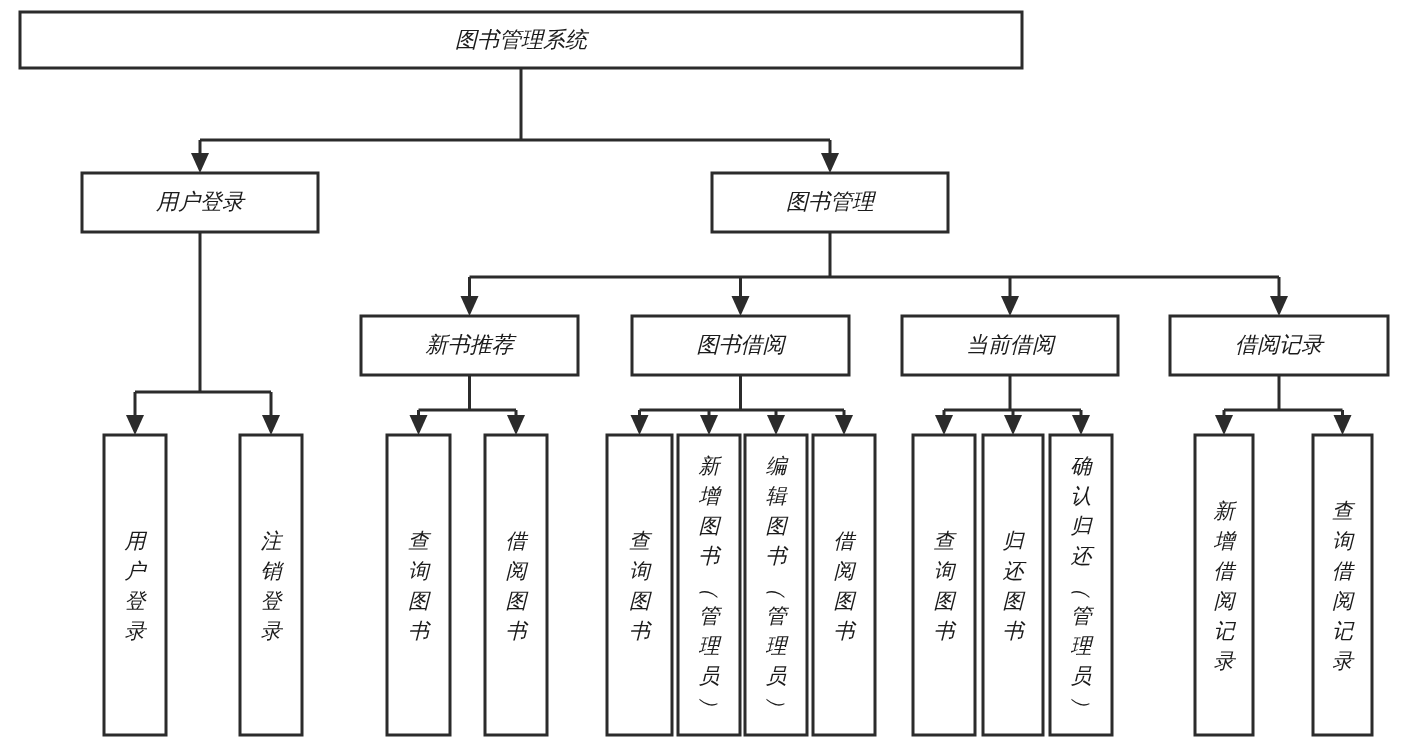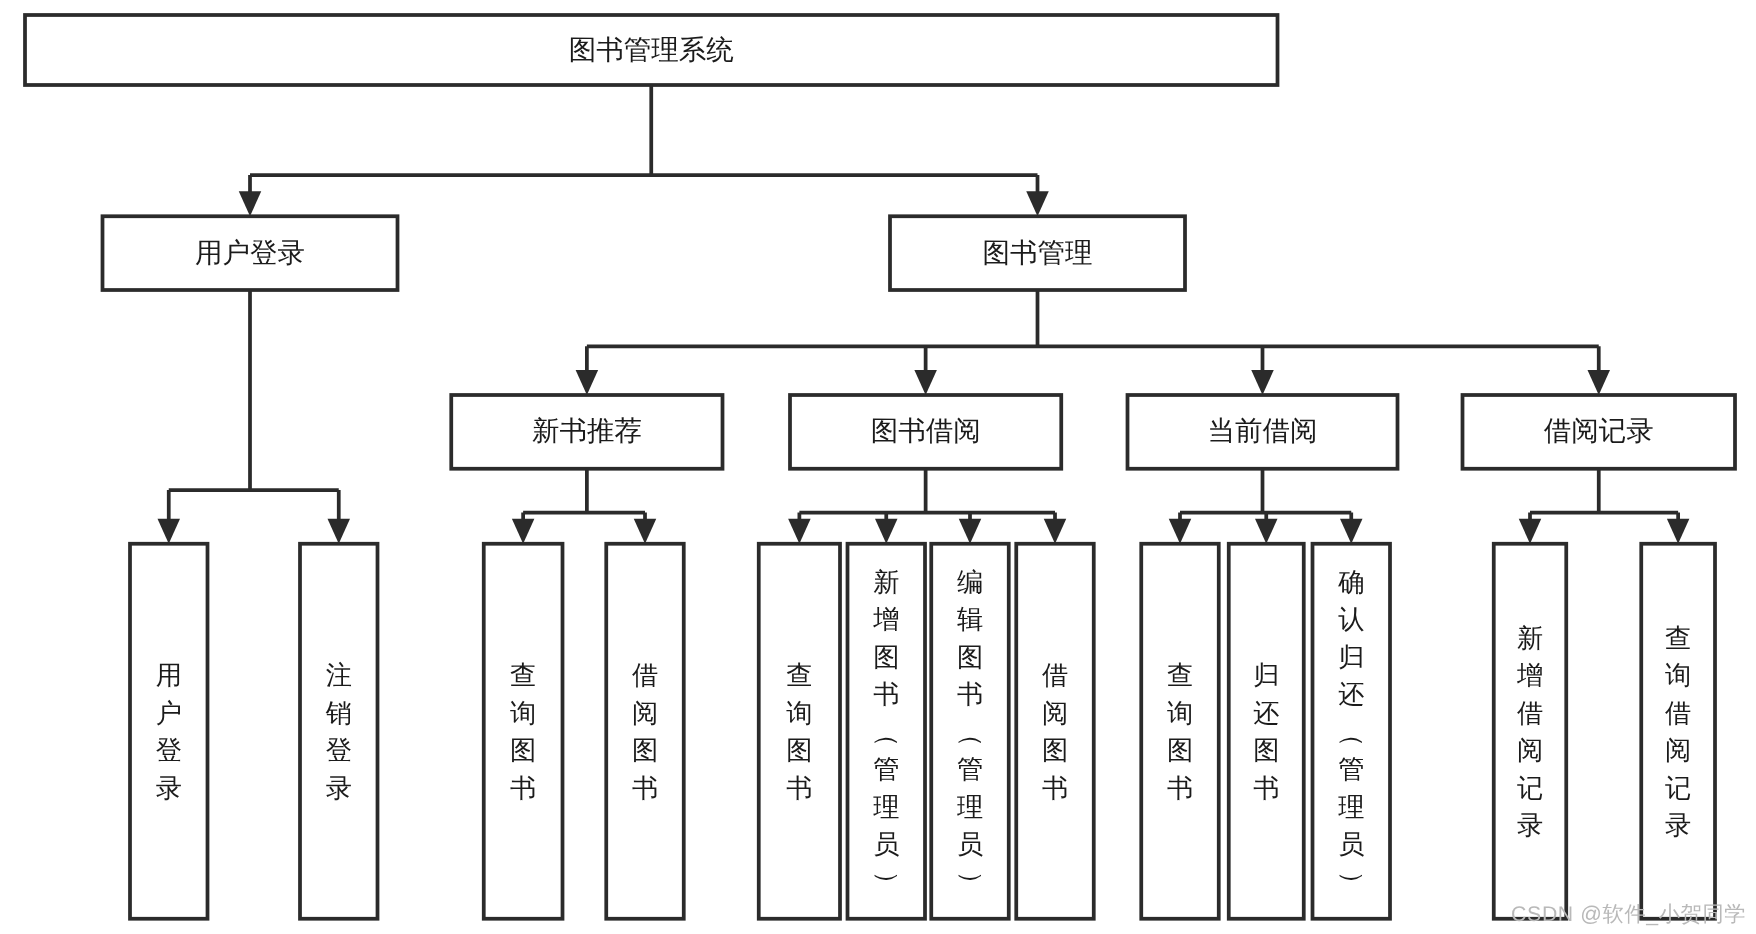--- a/index.html
+++ b/index.html
@@ -1,21 +1,21 @@
 <!DOCTYPE html>
 <html><head>
 <meta charset="utf-8">
 <style>
   html,body{margin:0;padding:0;background:#ffffff;}
   body{
     width:1405px;height:747px;
     font-family:"Liberation Sans","DejaVu Sans",sans-serif;
     overflow:hidden;position:relative;
   }
-  #diagram-root{position:absolute;left:0;top:0;width:1405px;height:747px;}
+  #diagram-root{position:absolute;left:0;top:0;width:1405px;height:747px;font-style:italic;}
   svg.flow{display:block;width:1405px;height:747px;}
   .node-box{fill:#ffffff;stroke:#2b2b2b;stroke-width:3;}
   .conn{stroke:#2b2b2b;stroke-width:3;fill:none;stroke-linecap:butt;}
   .arrow-head{fill:#2b2b2b;stroke:none;}
   .node-label{
     font-family:"Liberation Sans","DejaVu Sans",sans-serif;
     font-size:22px;fill:#1b1b1b;
     dominant-baseline:middle;text-anchor:middle;
   }
   .node-label-vert{
@@ -211,14 +211,13 @@
           <text x="1342.5" y="512" class="node-label-vert" dominant-baseline="middle">查</text>
           <text x="1342.5" y="542" class="node-label-vert" dominant-baseline="middle">询</text>
           <text x="1342.5" y="572" class="node-label-vert" dominant-baseline="middle">借</text>
           <text x="1342.5" y="602" class="node-label-vert" dominant-baseline="middle">阅</text>
           <text x="1342.5" y="632" class="node-label-vert" dominant-baseline="middle">记</text>
           <text x="1342.5" y="662" class="node-label-vert" dominant-baseline="middle">录</text>
         </g>
       </g>
 
   </svg>
-  <div class="watermark">CSDN @软件_小贺同学</div>
 </div>
 
 </body></html>

